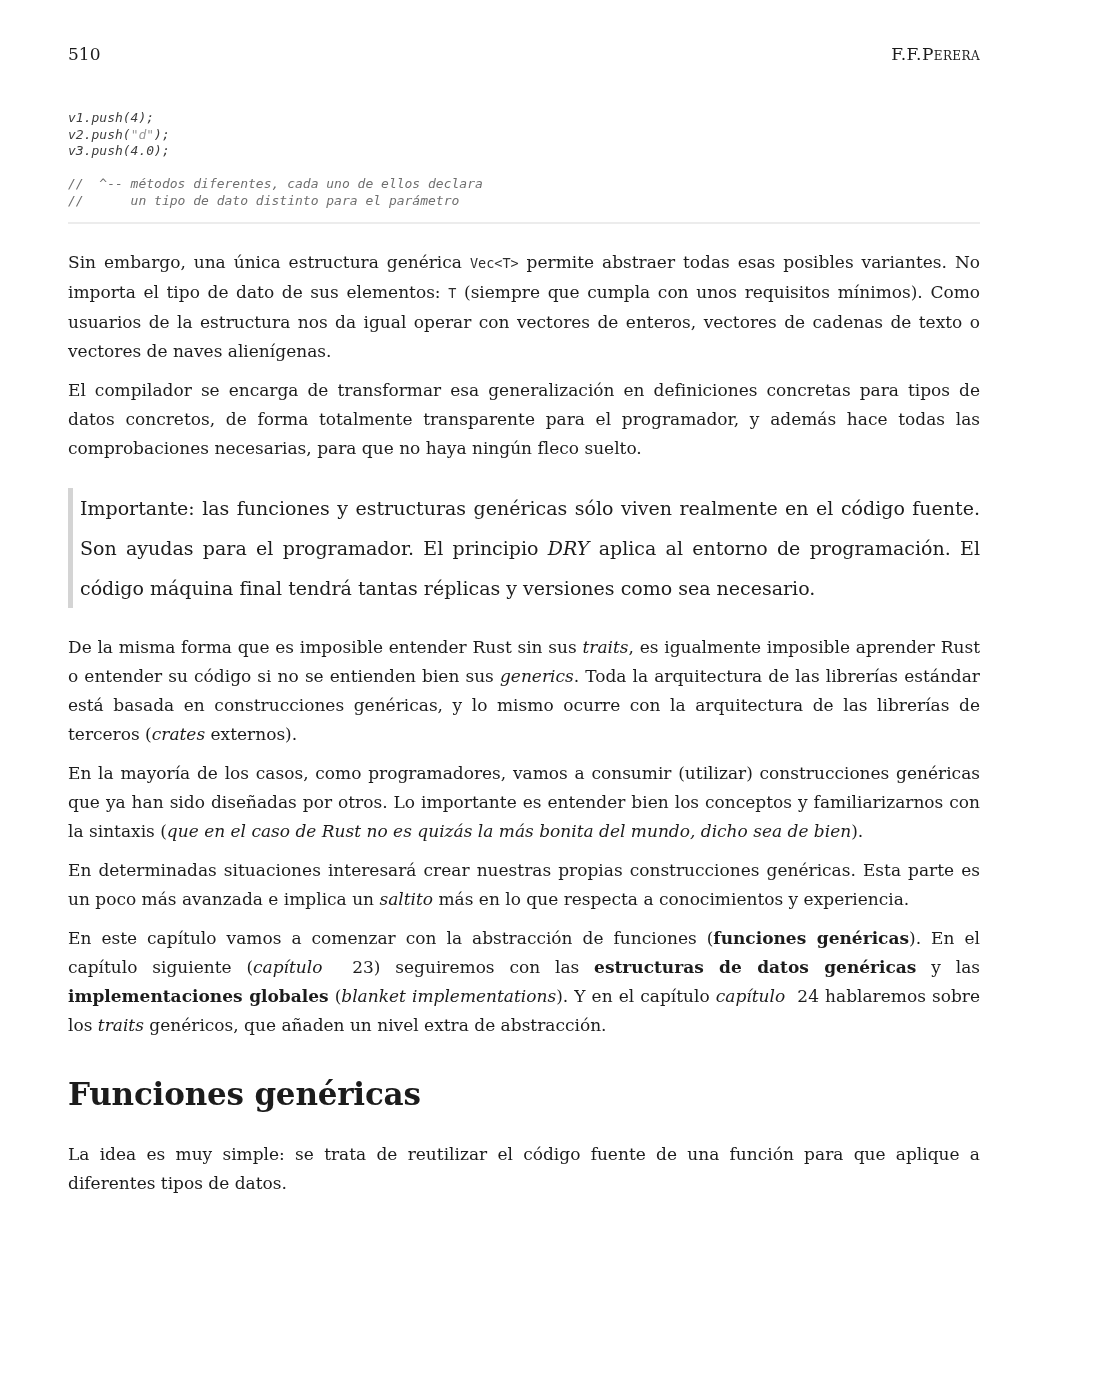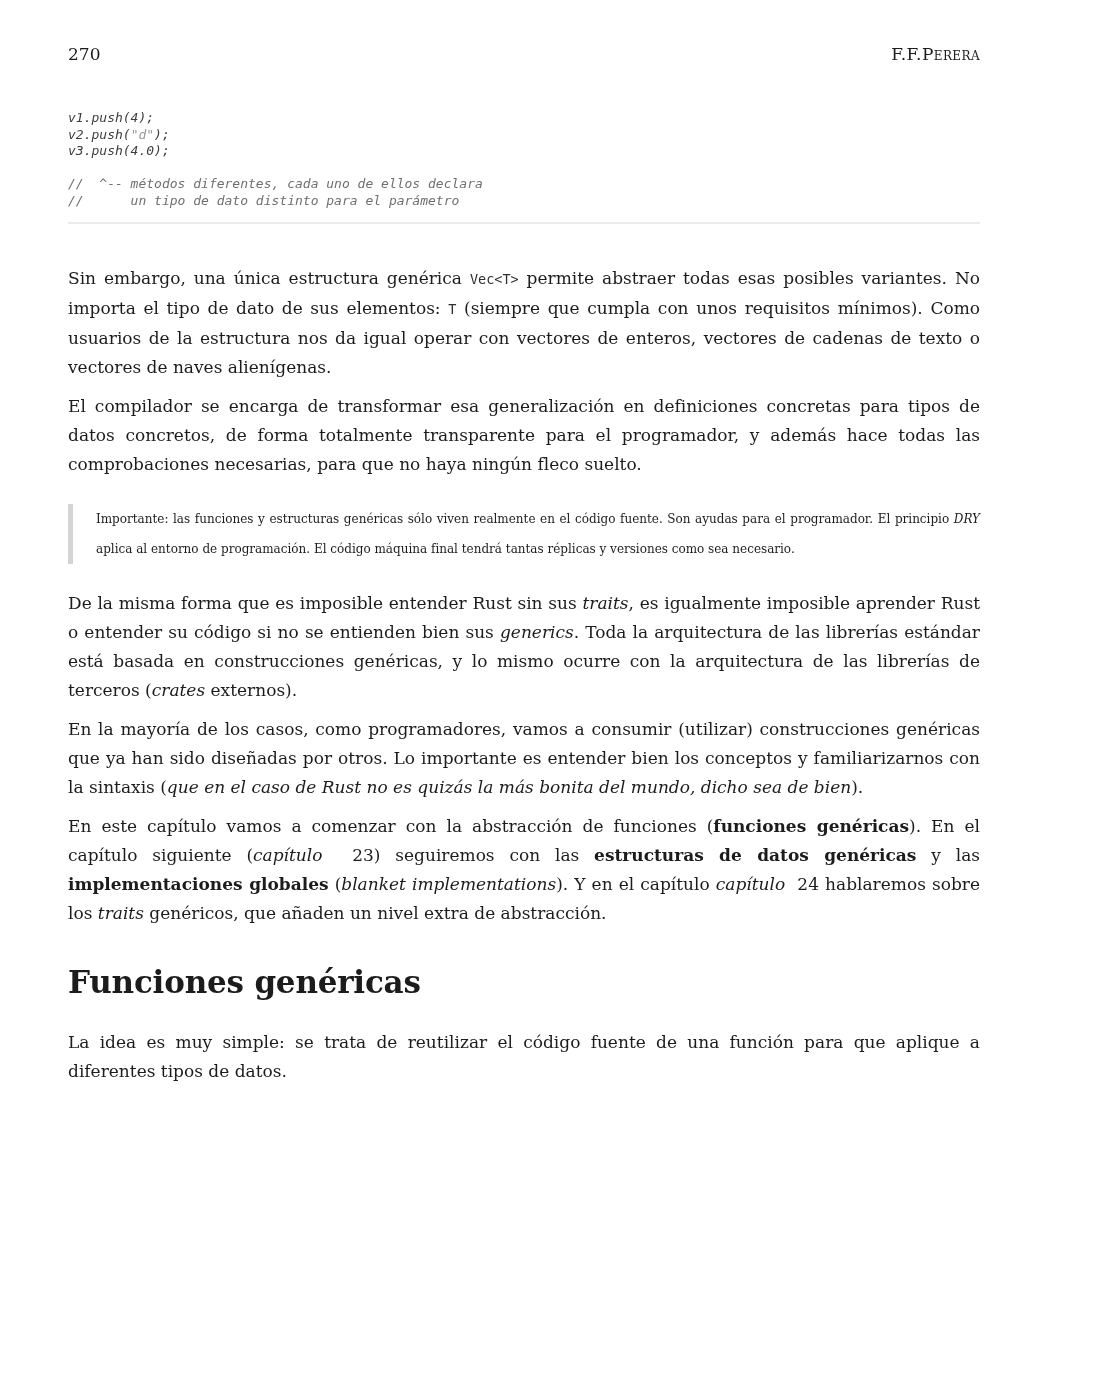--- a/index.html
+++ b/index.html
@@ -49,33 +49,33 @@
   .code-line { white-space: pre; }
   .c-str { color: var(--code-string); }
   .c-comment { color: var(--code-comment); }
   
   .divider {
     border: none;
     border-top: 2px solid var(--divider);
     margin: 13px 0 0 0;
   }
   
-  .page-content { padding-top: 24px; margin-top: 16px; }
+  .page-content { padding-top: 24px; }
   .para {
     margin: 0 0 10px 0;
     font-size: 17px;
     line-height: 29px;
     text-align: justify;
   }
   .quote {
     margin: 25px 0 25px 0;
-    padding-left: 23px;
+    padding-left: 7px;
     border-left: 5px solid var(--quote-bar);
-    font-size: 12px;
-    line-height: 30px;
+    font-size: 19px;
+    line-height: 40px;
     text-align: justify;
   }
   .heading {
     font-size: 31px;
     line-height: 36px;
     font-weight: bold;
     margin: 36px 0 28px 0;
     letter-spacing: -0.2px;
   }
   .r-i { font-style: italic; }
@@ -85,32 +85,33 @@
     font-size: 13.5px;
     color: #2e2e2e;
   }
 </style>
 </head>
 <body>
 
 <div class="page-inner">
 
   <header class="running-header">
-    <span>270</span>
+    <span>510</span>
     <span class="author">F.F.Perera</span>
   </header>
 
   <div class="code-block"><div class="code-line"><span>v1.push(4);</span></div><div class="code-line"><span>v2.push(</span><span class="c-str">"d"</span><span>);</span></div><div class="code-line"><span>v3.push(4.0);</span></div><div class="code-line">&nbsp;</div><div class="code-line"><span class="c-comment">//  ^-- métodos diferentes, cada uno de ellos declara</span></div><div class="code-line"><span class="c-comment">//      un tipo de dato distinto para el parámetro</span></div></div>
 
   <hr class="divider">
 
   <main class="page-content">
       <p class="para"><span>Sin embargo, una única estructura genérica </span><span class="r-mono">Vec&lt;T&gt;</span><span> permite abstraer todas esas posibles variantes. No importa el tipo de dato de sus elementos: </span><span class="r-mono">T</span><span> (siempre que cumpla con unos requisitos mínimos). Como usuarios de la estructura nos da igual operar con vectores de enteros, vectores de cadenas de texto o vectores de naves alienígenas.</span></p>
       <p class="para"><span>El compilador se encarga de transformar esa generalización en definiciones concretas para tipos de datos concretos, de forma totalmente transparente para el programador, y además hace todas las comprobaciones necesarias, para que no haya ningún fleco suelto.</span></p>
       <div class="quote"><span>Importante: las funciones y estructuras genéricas sólo viven realmente en el código fuente. Son ayudas para el programador. El principio </span><span class="r-i">DRY</span><span> aplica al entorno de programación. El código máquina final tendrá tantas réplicas y versiones como sea necesario.</span></div>
       <p class="para"><span>De la misma forma que es imposible entender Rust sin sus </span><span class="r-i">traits</span><span>, es igualmente imposible aprender Rust o entender su código si no se entienden bien sus </span><span class="r-i">generics</span><span>. Toda la arquitectura de las librerías estándar está basada en construcciones genéricas, y lo mismo ocurre con la arquitectura de las librerías de terceros (</span><span class="r-i">crates</span><span> externos).</span></p>
       <p class="para"><span>En la mayoría de los casos, como programadores, vamos a consumir (utilizar) construcciones genéricas que ya han sido diseñadas por otros. Lo importante es entender bien los conceptos y familiarizarnos con la sintaxis (</span><span class="r-i">que en el caso de Rust no es quizás la más bonita del mundo, dicho sea de bien</span><span>).</span></p>
+      <p class="para"><span>En determinadas situaciones interesará crear nuestras propias construcciones genéricas. Esta parte es un poco más avanzada e implica un </span><span class="r-i">saltito</span><span> más en lo que respecta a conocimientos y experiencia.</span></p>
       <p class="para"><span>En este capítulo vamos a comenzar con la abstracción de funciones (</span><span class="r-b">funciones genéricas</span><span>). En el capítulo siguiente (</span><span class="r-i">capítulo</span><span>&nbsp; 23) seguiremos con las </span><span class="r-b">estructuras de datos genéricas</span><span> y las </span><span class="r-b">implementaciones globales</span><span> (</span><span class="r-i">blanket implementations</span><span>). Y en el capítulo </span><span class="r-i">capítulo</span><span>&nbsp; 24 hablaremos sobre los </span><span class="r-i">traits</span><span> genéricos, que añaden un nivel extra de abstracción.</span></p>
       <h1 class="heading"><span>Funciones genéricas</span></h1>
       <p class="para"><span>La idea es muy simple: se trata de reutilizar el código fuente de una función para que aplique a diferentes tipos de datos.</span></p>
     </main>
 
 </div>
 
 </body></html>

